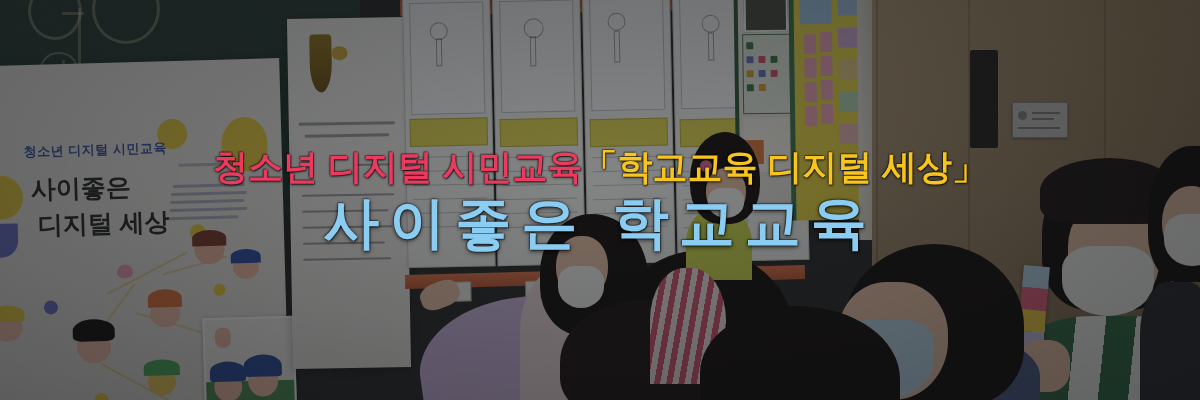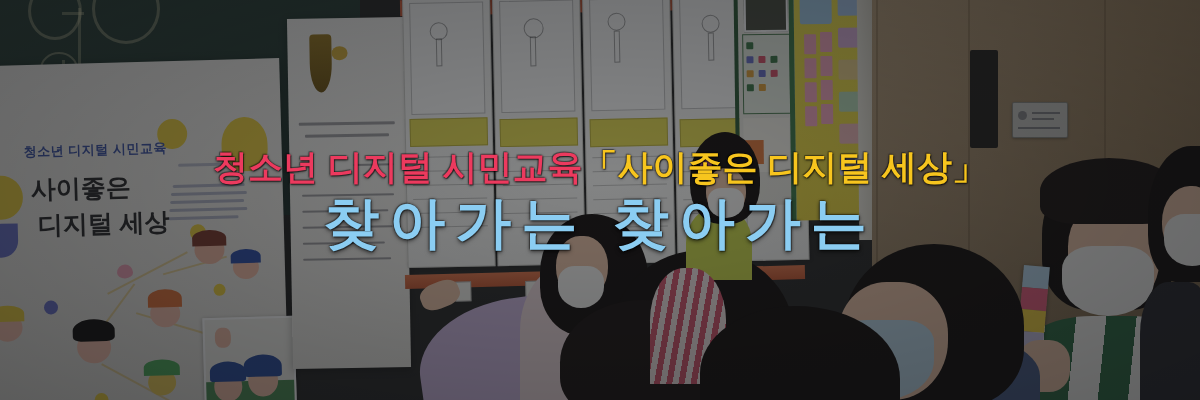--- a/index.html
+++ b/index.html
@@ -401,18 +401,18 @@
       <div class="hair" style="left:700px;top:306px;width:200px;height:140px;border-radius:48% 52% 30% 30%;"></div>
     </div>
 
     <div class="layer" id="grain"></div>
   </div>
 
   <div class="layer" id="dim"></div>
 
   <div id="titleblock">
     <div id="line1">
-      <span class="pink">청소년 디지털 시민교육</span><span class="yellow">「사이좋은 디지털 세상」</span>
-    </div>
-    <div id="line2">찾아가는 찾아가는</div>
+      <span class="pink">청소년 디지털 시민교육</span><span class="yellow">「학교교육 디지털 세상」</span>
+    </div>
+    <div id="line2">사이좋은 학교교육</div>
   </div>
 
 </div>
 
 </body></html>

